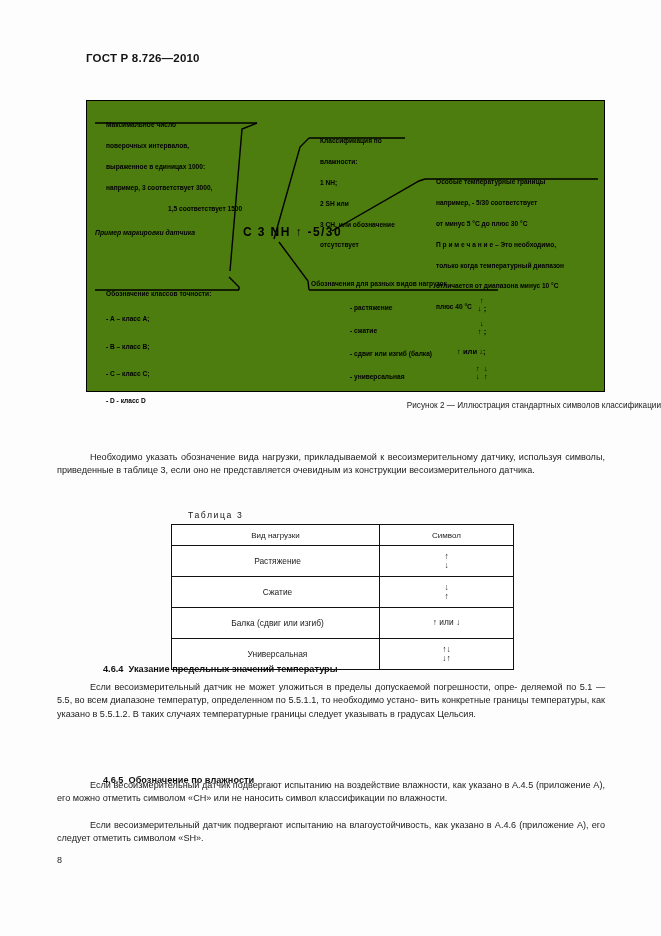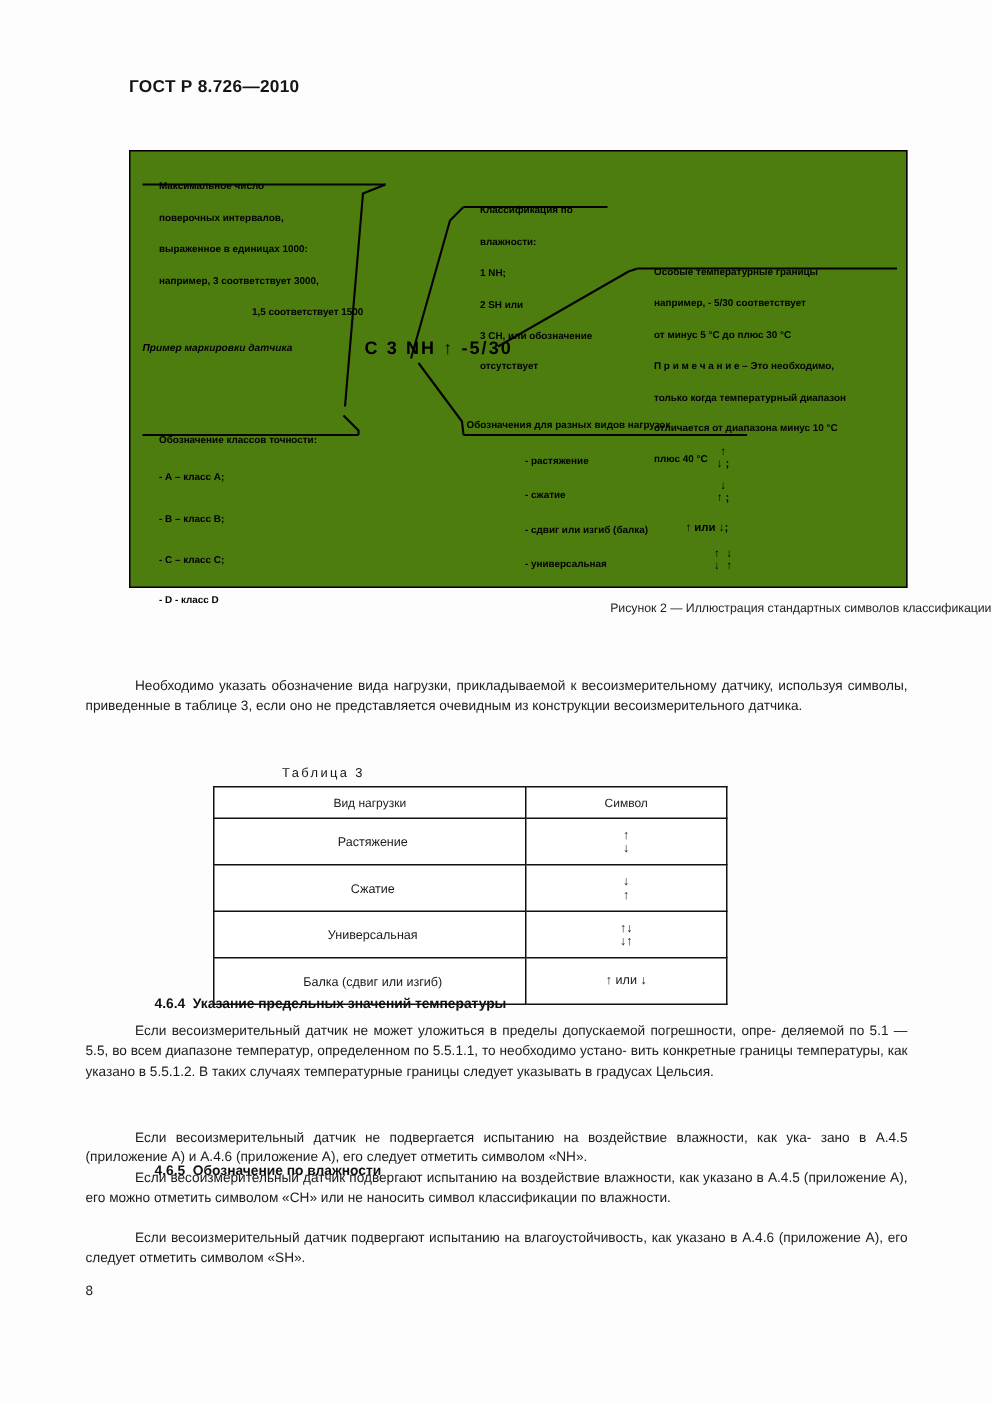--- a/index.html
+++ b/index.html
@@ -120,21 +120,21 @@
   .table-title {
     position: absolute;
     left: 188px;
     top: 510px;
     font-size: 8.6px;
     letter-spacing: 1.6px;
     color: #151515;
   }
   .t3 {
     position: absolute;
-    left: 142px;
+    left: 171px;
     top: 524px;
     width: 343px;
     border-collapse: collapse;
     font-size: 8.4px;
     color: #1b1b1b;
     background: #fff;
   }
   .t3 th, .t3 td {
     border: 1px solid #111;
     padding: 0;
@@ -275,40 +275,37 @@
         <td class="name">Растяжение</td>
         <td class="sym">↑
 ↓</td>
       </tr>
       <tr>
         <td class="name">Сжатие</td>
         <td class="sym">↓
 ↑</td>
       </tr>
       <tr>
+        <td class="name">Балка (сдвиг или изгиб)</td>
+        <td class="sym">↑ или ↓</td>
+      </tr>
+      <tr>
         <td class="name">Универсальная</td>
         <td class="sym">↑↓
 ↓↑</td>
       </tr>
-      <tr>
-        <td class="name">Балка (сдвиг или изгиб)</td>
-        <td class="sym">↑ или ↓</td>
-      </tr>
     </tbody>
   </table>
 
   <div class="sec-head" style="left:103px; top:664px;">4.6.4  Указание предельных значений температуры</div>
   <div class="para" style="top:681px;">
     <span class="indent">Если весоизмерительный датчик не может уложиться в пределы допускаемой погрешности, опре- деляемой по 5.1 — 5.5, во всем диапазоне температур, определенном по 5.5.1.1, то необходимо устано- вить конкретные границы температуры, как указано в 5.5.1.2. В таких случаях температурные границы следует указывать в градусах Цельсия.</span>
   </div>
 
   <div class="sec-head" style="left:103px; top:735px;margin-top:40px;">4.6.5  Обозначение по влажности</div>
-  <div class="para" style="top:752px;">
-    <span class="indent">Если весоизмерительный датчик не подвергается испытанию на воздействие влажности, как ука- зано в А.4.5 (приложение А) и А.4.6 (приложение А), его следует отметить символом «NH».</span>
-  </div>
   <div class="para" style="top:779px;">
     <span class="indent">Если весоизмерительный датчик подвергают испытанию на воздействие влажности, как указано в А.4.5 (приложение А), его можно отметить символом «CH» или не наносить символ классификации по влажности.</span>
   </div>
   <div class="para" style="top:819px;">
     <span class="indent">Если весоизмерительный датчик подвергают испытанию на влагоустойчивость, как указано в А.4.6 (приложение А), его следует отметить символом «SH».</span>
   </div>
 
   <div class="page-no">8</div>
 </div>
 

